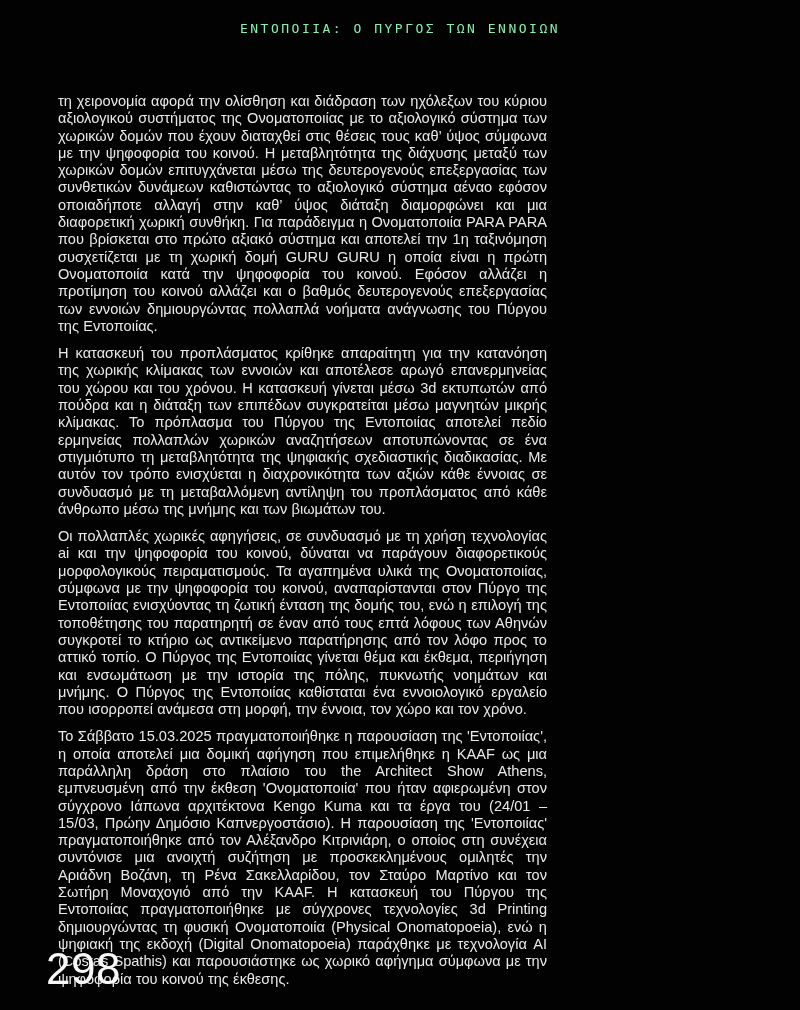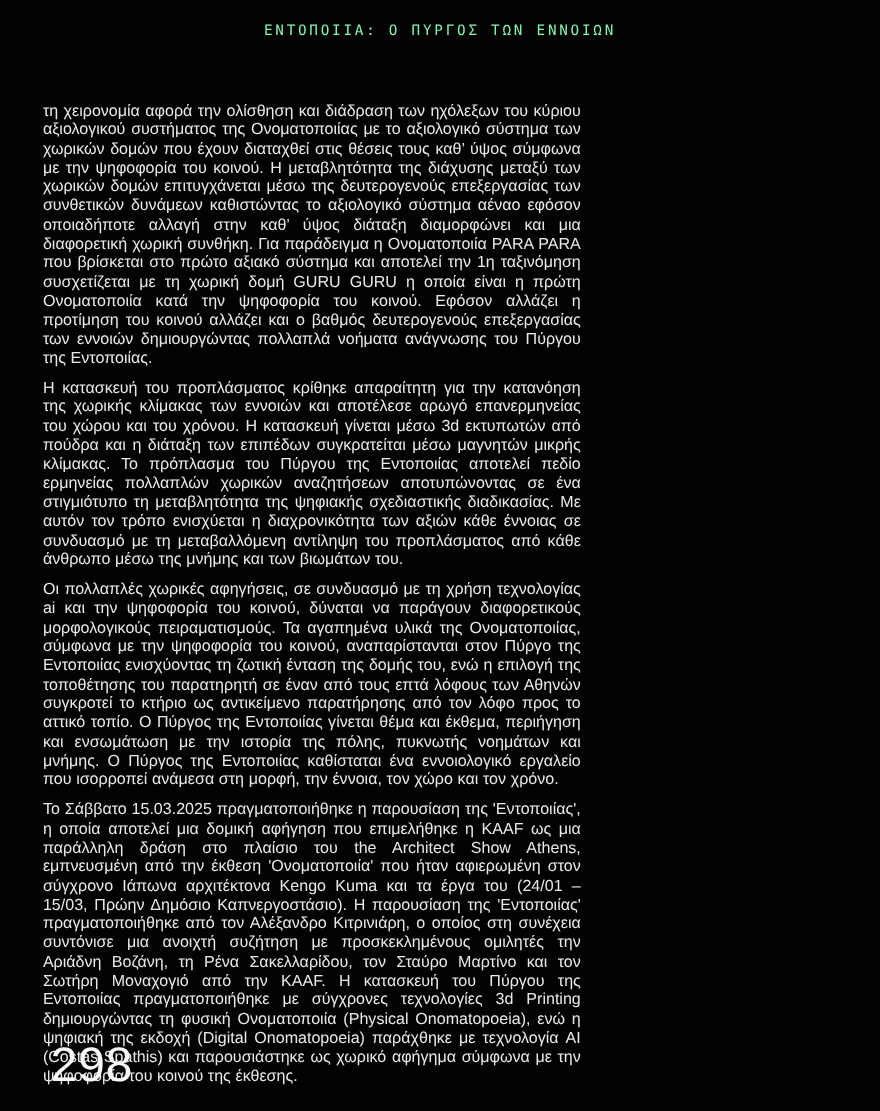--- a/index.html
+++ b/index.html
@@ -22,21 +22,21 @@
     font-family: "DejaVu Sans Mono", "Liberation Mono", monospace;
     font-size: 13px;
     font-weight: 400;
     letter-spacing: 2.5px;
     color: #86efac;
     white-space: nowrap;
   }
   .article {
     position: absolute;
     top: 93px;
-    left: 39px;
+    left: 58px;
     width: 489px;
     color: #e9e9e9;
     font-family: "Liberation Sans", "DejaVu Sans", sans-serif;
     font-size: 14.6px;
     line-height: 17.3px;
     text-align: justify;
     text-justify: inter-word;
   }
   .article p {
     margin: 0 0 10px 0;

